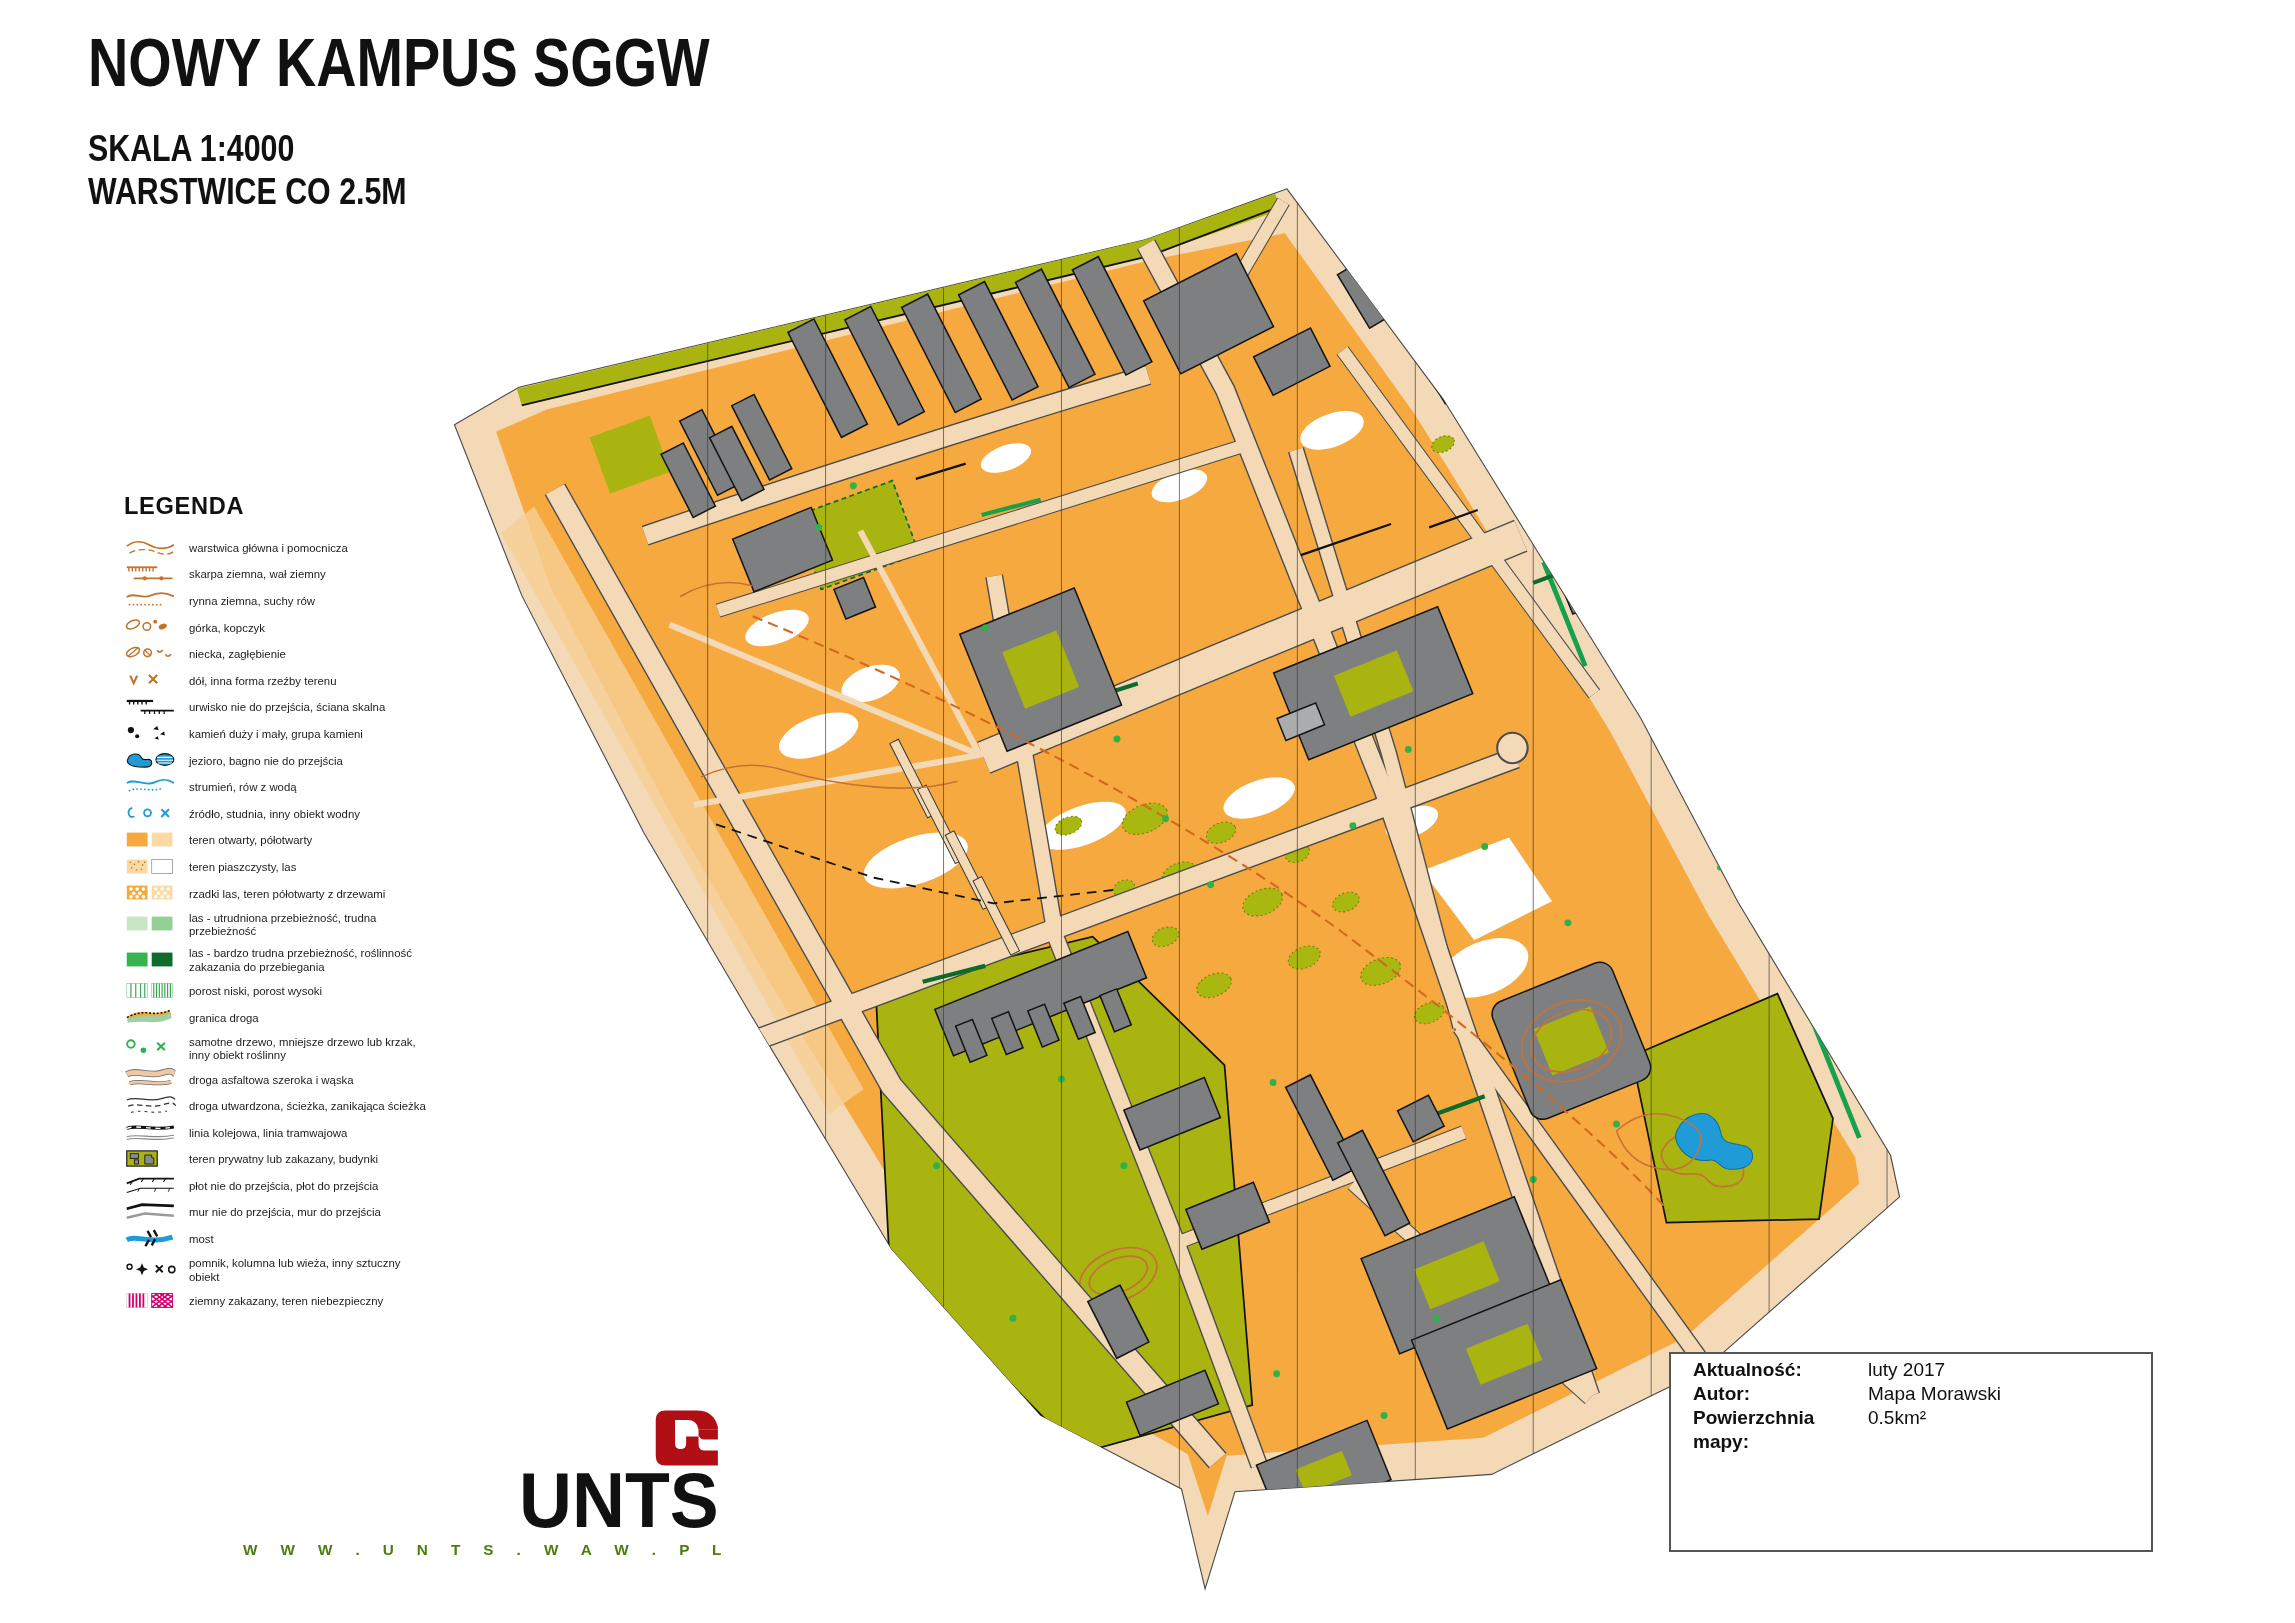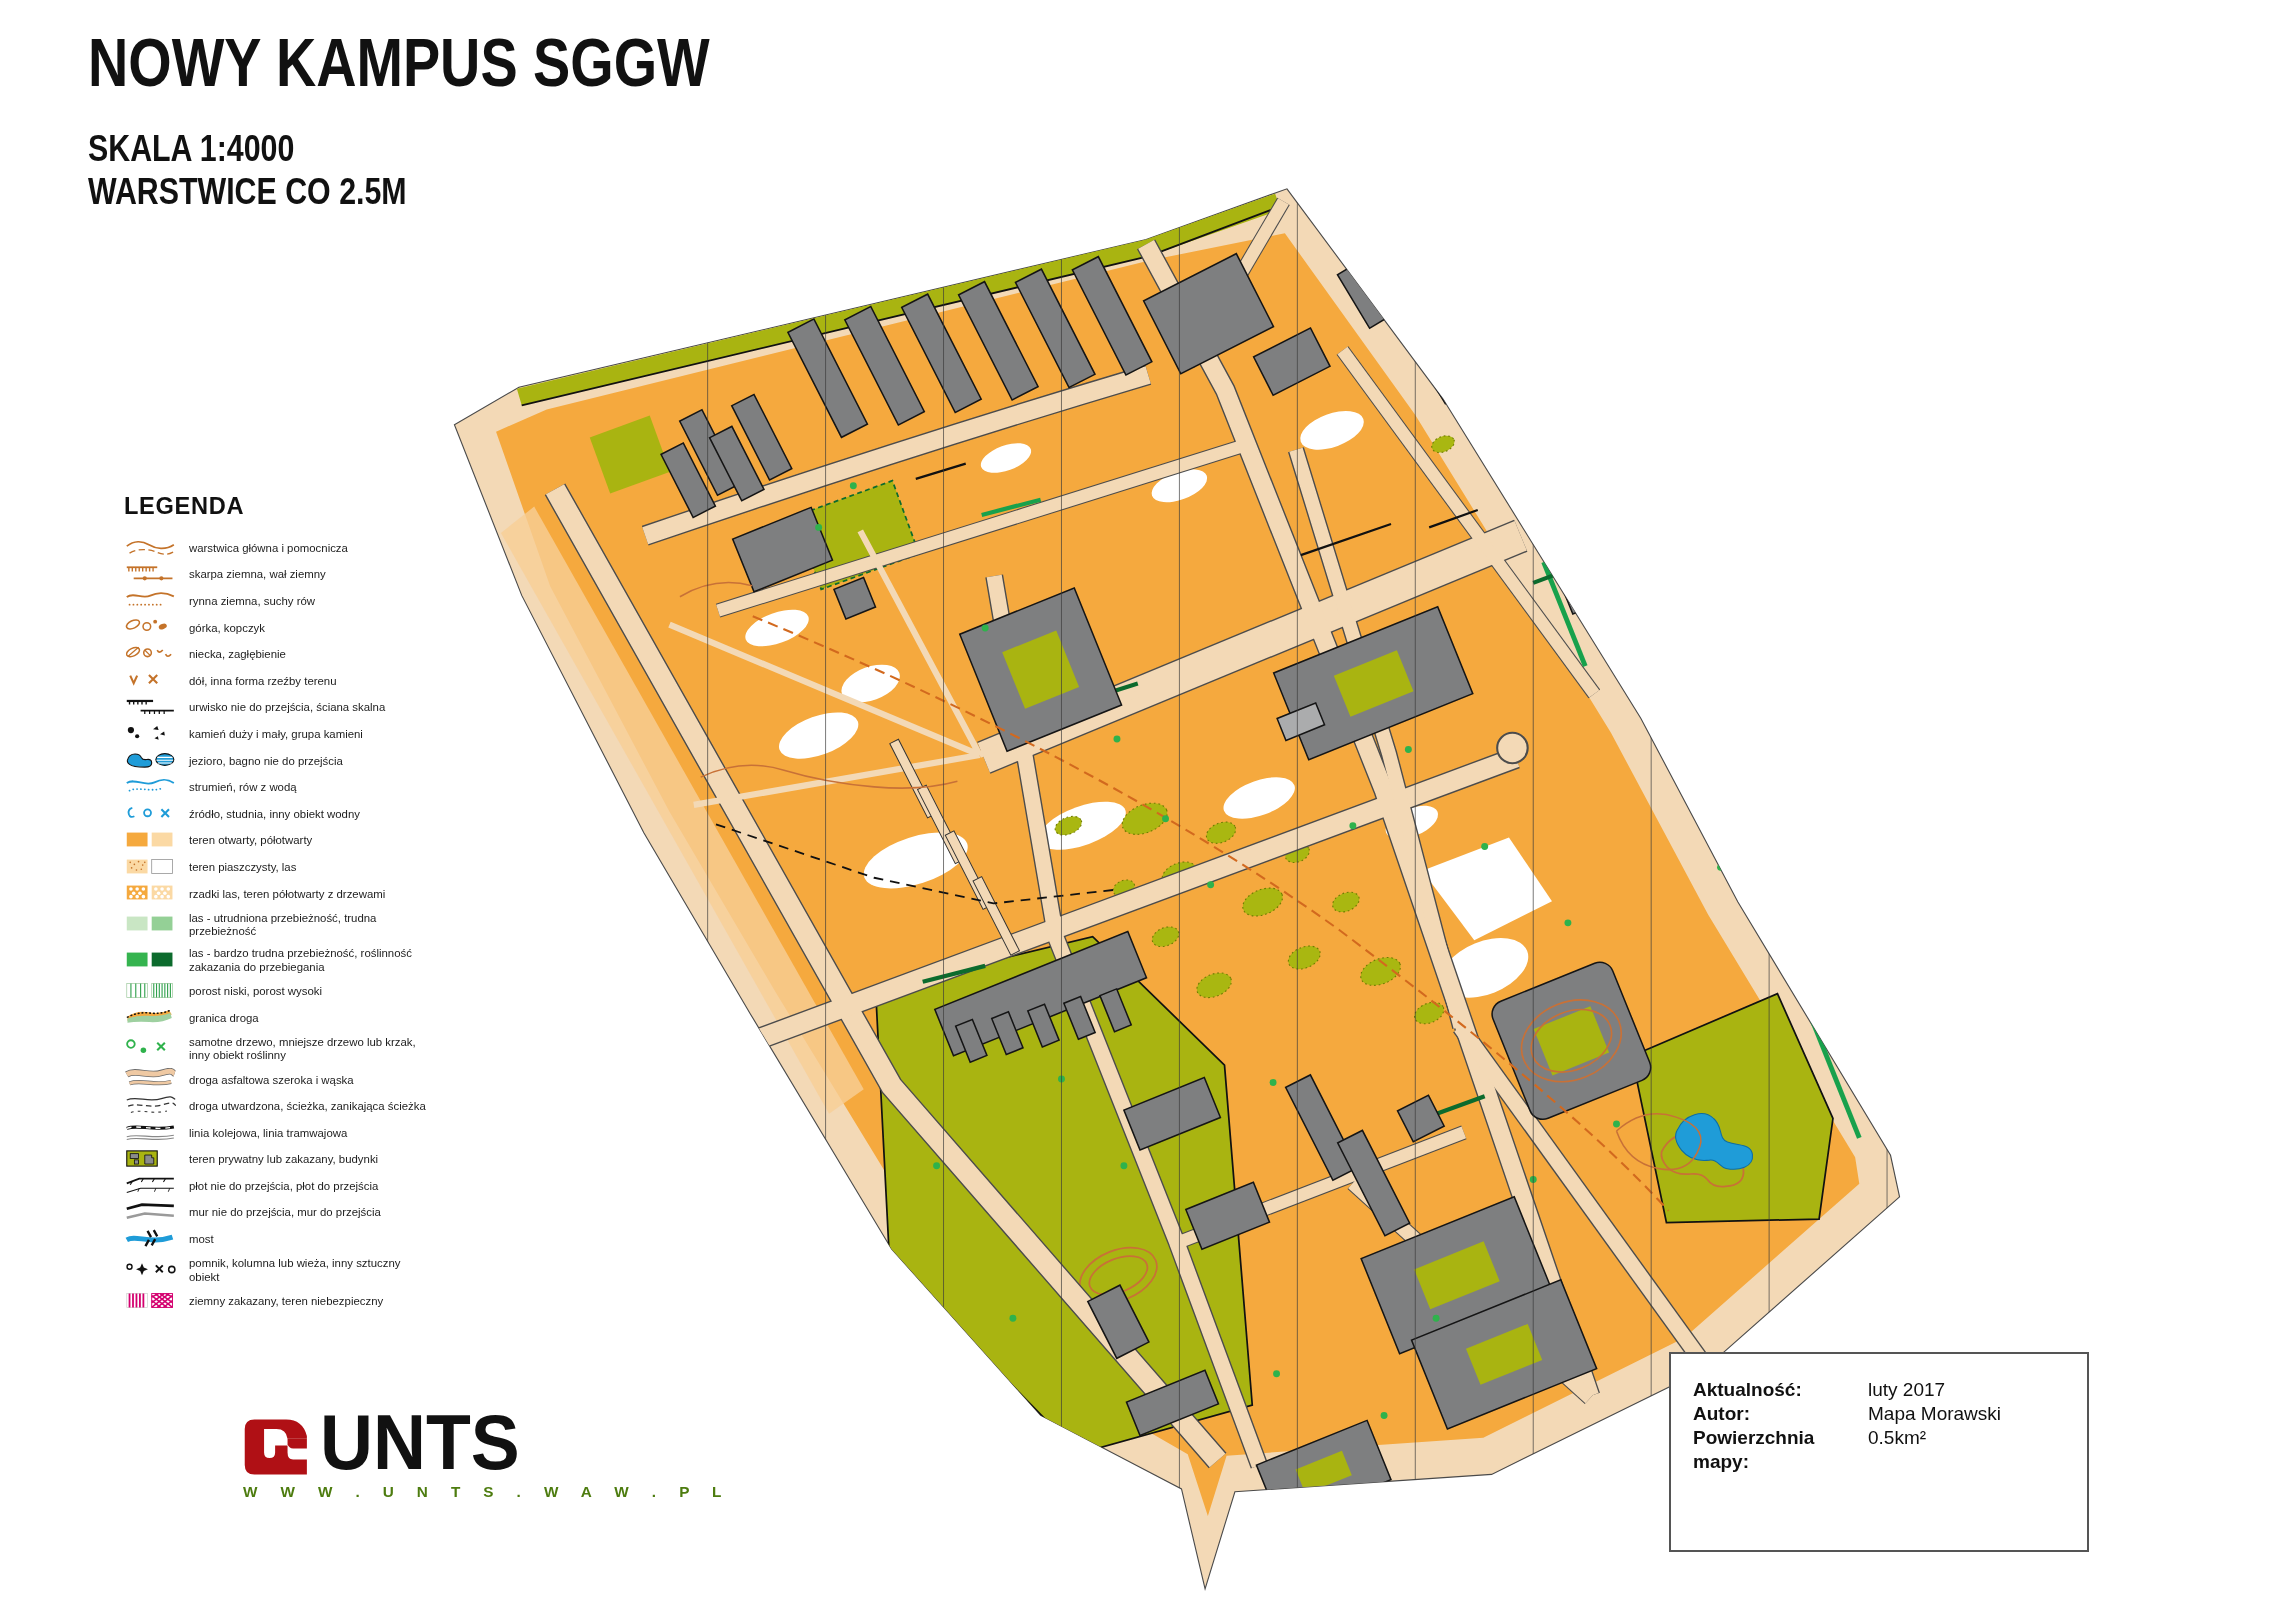--- a/index.html
+++ b/index.html
@@ -14,27 +14,27 @@
              transform:scaleX(.82);transform-origin:left top;white-space:nowrap;}
   .map-subtitle div{white-space:nowrap;}
   
   #legend{left:124px;top:493px;width:333px;}
   #legend h2{font-size:23.6px;margin:0 0 16.7px 0;letter-spacing:0.7px;}
   .lg-item{display:flex;align-items:center;margin-bottom:5.6px;}
   .lg-ic{flex:0 0 54px;height:21px;margin-right:11px;}
   .lg-lab{font-size:11.4px;line-height:13.5px;color:#1c1c1c;width:244px;padding-top:2.8px;}
   
   #logo{left:243px;top:1409px;}
-  .logo-row{display:flex;align-items:flex-end;}
+  .logo-row{display:flex;align-items:flex-end;flex-direction:column;}
   .logo-text{font-size:78px;font-weight:900;line-height:.86;letter-spacing:0px;
              transform:scaleX(.94);transform-origin:left bottom;}
   .logo-url{font-size:15.3px;font-weight:bold;letter-spacing:9.4px;margin-top:7px;color:#4d7c0f;}
   
-  #info-box{left:1669px;top:1352px;width:420px;height:200px;border:2.1px solid #555;
-            box-sizing:border-box;padding:24px 0 0 22px;background:#fff;}
+  #info-box{left:1669px;top:1352px;width:484px;height:200px;border:2.1px solid #555;
+            box-sizing:border-box;padding:4px 0 0 22px;background:#fff;}
   .info-row{display:flex;font-size:19px;line-height:24px;}
   .info-lab{width:175px;font-weight:bold;flex:0 0 175px;}
   .info-val{white-space:pre-line;}
   svg{display:block;}
 </style>
 </head>
 <body>
 
 <svg class="abs" style="left:0;top:0" width="2295" height="1623" viewBox="0 0 3308 2339">
   <defs>

